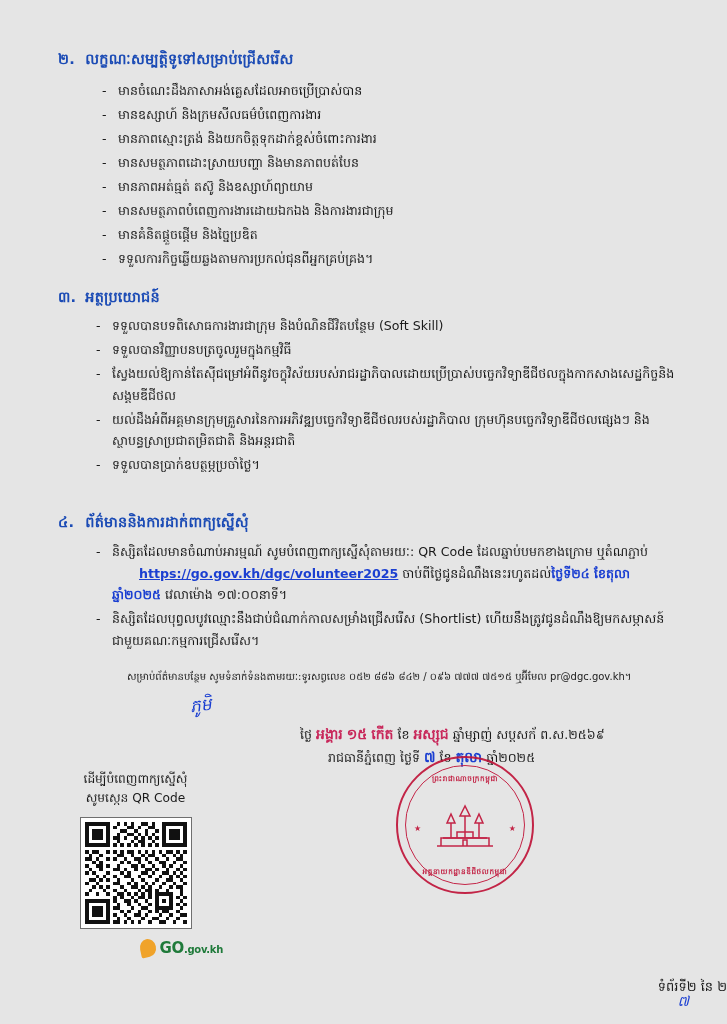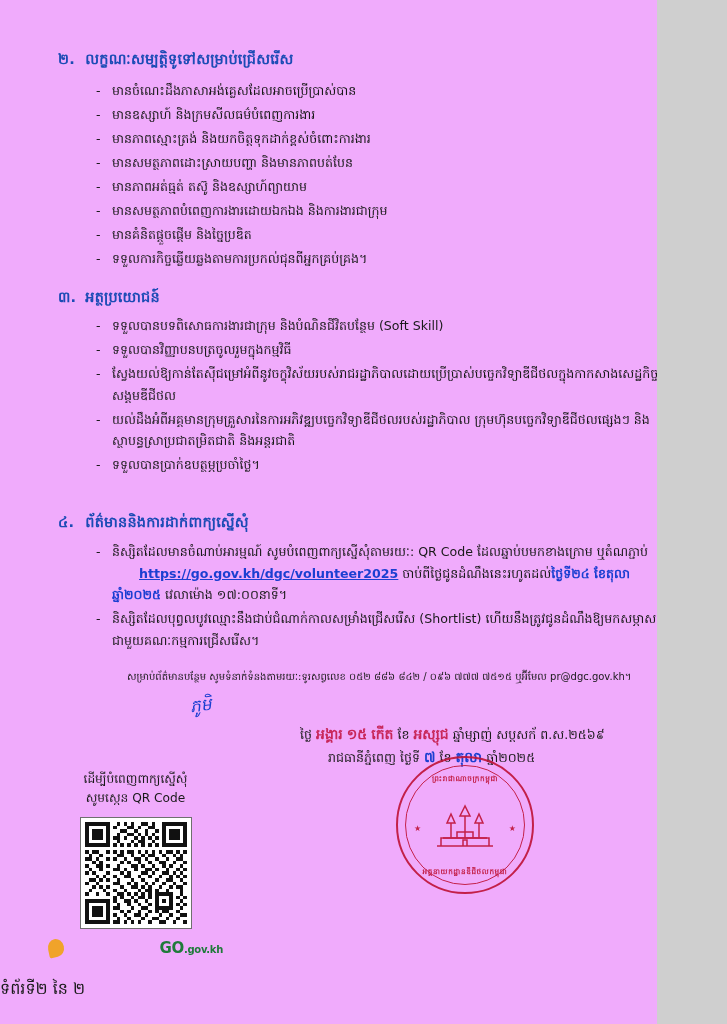--- a/index.html
+++ b/index.html
@@ -5,23 +5,23 @@
   html, body {
     margin: 0;
     padding: 0;
     background: #cfcfcf;
   }
   body {
     font-family: "DejaVu Sans", "Liberation Sans", sans-serif;
   }
   .page {
     position: relative;
-    width: 657px;
+    width: 727px;
     height: 1024px;
-    background: #f0abfc;
+    background: #e5e5e5;
     overflow: hidden;
     box-sizing: border-box;
   }
   .content {
     position: absolute;
     left: 0;
     top: 0;
     width: 727px;
     height: 1024px;
   }
@@ -71,21 +71,21 @@
     text-decoration: underline;
     margin-left: 27px;
   }
   .bold-blue {
     color: #1b3fd1;
     font-weight: bold;
   }
 
   
   #head2      { position: absolute; left: 58px;  top: 50px; }
-  #list2      { position: absolute; left: 90px;  top: 80px;  width: 600px; }
+  #list2      { position: absolute; left: 96px;  top: 80px;  width: 600px; }
   #head3      { position: absolute; left: 58px;  top: 288px; }
   #list3      { position: absolute; left: 90px;  top: 315px; width: 590px; }
   #head4      { position: absolute; left: 58px;  top: 513px; }
   #list4      { position: absolute; left: 90px;  top: 541px; width: 585px; }
   #contact    { position: absolute; left: 93px;  top: 666px; width: 580px; }
 
   
   #datebox {
     position: absolute;
     left: 300px;
@@ -187,21 +187,21 @@
   }
   .qr-canvas {
     width: 100%;
     height: 100%;
     display: block;
   }
   .gov-logo {
     margin-top: 10px;
     display: flex;
     align-items: center;
-    justify-content: space-between;
+    justify-content: flex-end;
     gap: 4px;
   }
   .gov-logo .leaf {
     width: 16px;
     height: 18px;
     background: #f0a32a;
     border-radius: 50% 50% 50% 10%;
     transform: rotate(-12deg);
   }
   .gov-logo .txt {
@@ -213,23 +213,23 @@
   .gov-logo .txt small {
     font-size: 10px;
   }
 
   
   #footer {
     position: absolute;
     left: 0;
     right: 0;
     top: 978px;
-    text-align: left;
+    text-align: right;
     color: #1a1a1a;
-    font-size: 16px;
+    font-size: 13px;
   }
   #page-mark {
     position: absolute;
     right: 38px;
     top: 992px;
     color: #1b3fd1;
     font-size: 14px;
     font-family: "DejaVu Serif", serif;
     font-style: italic;
   }

